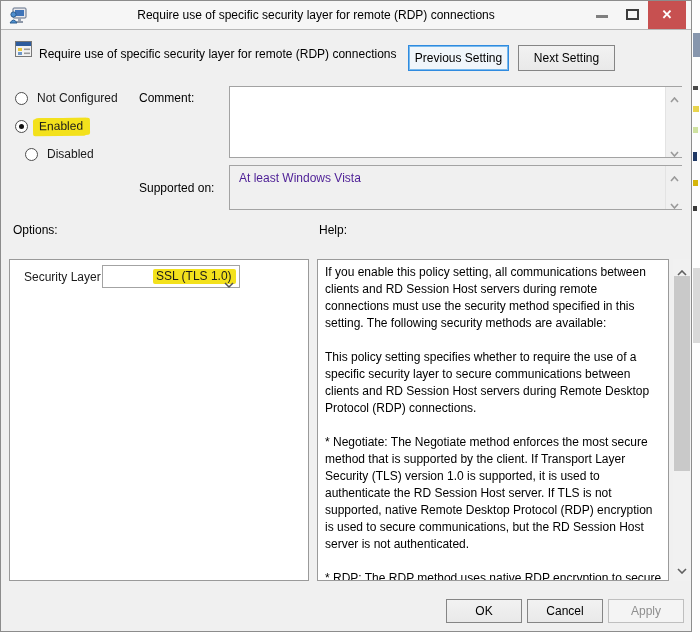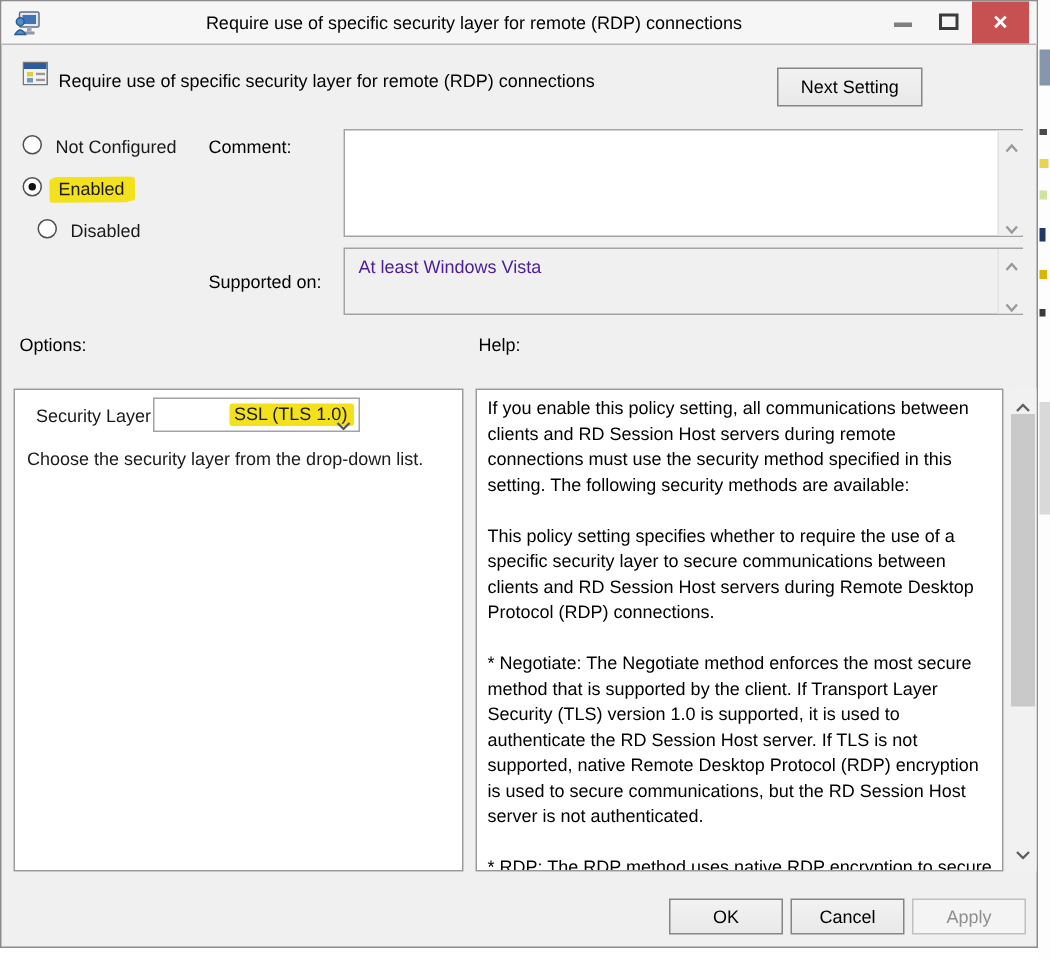--- a/index.html
+++ b/index.html
@@ -40,21 +40,21 @@
   .policytitle{position:absolute;left:38px;top:46px;font-size:12px;color:#000;}
   .btn{
     position:absolute;height:26px;font-family:"Liberation Sans",sans-serif;
     font-size:12px;color:#000;text-align:center;
     background:linear-gradient(#f2f2f2,#e9e9e9);
     border:1px solid #858585;cursor:default;
   }
   .prevbtn{left:407px;top:44px;width:101px;border:1px solid var(--focus-blue);box-shadow:inset 0 0 0 1px #79b9ec;background:#f0f6fb;}
   .nextbtn{left:517px;top:44px;width:97px;}
   
-  .radio-row{position:absolute;left:14px;height:16px;display:flex;cursor:default;}
+  .radio-row{position:absolute;left:14px;height:16px;display:flex;align-items:center;cursor:default;}
   .r0{top:89px;} .r1{top:117px;} .r2{top:145px;padding-left:10px;}
   .rcircle{width:13px;height:13px;border:1px solid #4e4e4e;border-radius:50%;background:#fff;position:relative;flex:0 0 13px;}
   .rcircle.on::after{content:"";position:absolute;left:3px;top:3px;width:5px;height:5px;border-radius:50%;background:#111;}
   .rlabel{margin-left:7px;font-size:12px;white-space:nowrap;padding:1px 2px;}
   .rlabel.hl{background:var(--hl);padding:1px 5px 2px 4px;border-radius:2px;transform:rotate(-0.5deg);box-shadow:2px 0 0 var(--hl),-2px 1px 0 var(--hl);}
   
   .fieldlabel{position:absolute;left:138px;font-size:12px;color:#000000;}
   .commentlabel{top:90px;}
   .supportedlabel{top:180px;}
   .textbox{position:absolute;left:228px;width:453px;border:1px solid #a3a3a3;background:#fff;}
@@ -131,20 +131,21 @@
 
     <svg class="policyicon" viewBox="0 0 17 16">
       <rect x="0.5" y="0.5" width="16" height="15" fill="#f2f2f2" stroke="#777"></rect>
       <rect x="1" y="1" width="15" height="4" fill="#2d5c9e"></rect>
       <rect x="3" y="7" width="4" height="3" fill="#e8c93f"></rect>
       <rect x="3" y="11" width="4" height="3" fill="#6f98c9"></rect>
       <rect x="9" y="7.5" width="6" height="1.6" fill="#9a9a9a"></rect>
       <rect x="9" y="11.5" width="6" height="1.6" fill="#9a9a9a"></rect>
     </svg>
     <div class="policytitle">Require use of specific security layer for remote (RDP) connections</div>
+    <button class="btn prevbtn">Previous Setting</button>
     <button class="btn nextbtn">Next Setting</button>
 
     <div class="radio-row r0">
       <span class="rcircle dotwrap"><span class="dot"></span></span>
       <span class="rlabel">Not Configured</span>
     </div>
     <div class="radio-row r1">
       <span class="rcircle dotwrap on"><span class="dot"></span></span>
       <span class="rlabel hl">Enabled</span>
     </div>
@@ -181,21 +182,20 @@
     <div class="sectionlabel helplabel">Help:</div>
 
     <div class="optpanel">
       <div class="seclabel">Security Layer</div>
       <div class="dropdown">
         <span class="ddvalue hl">SSL (TLS 1.0)</span>
         <span class="ddchev"><svg width="10" height="6" viewBox="0 0 10 6">
               <polyline points="1,1 5,5 9,1" fill="none" stroke="#555" stroke-width="1.5"></polyline>
             </svg></span>
       </div>
-      <div class="opthint">Choose the security layer from the drop-down list.</div>
     </div>
 
     <div class="helppanel">
       <p>If you enable this policy setting, all communications between clients and RD Session Host servers during remote connections must use the security method specified in this setting. The following security methods are available:</p>
       <p>This policy setting specifies whether to require the use of a specific security layer to secure communications between clients and RD Session Host servers during Remote Desktop Protocol (RDP) connections.</p>
       <p>* Negotiate: The Negotiate method enforces the most secure method that is supported by the client. If Transport Layer Security (TLS) version 1.0 is supported, it is used to authenticate the RD Session Host server. If TLS is not supported, native Remote Desktop Protocol (RDP) encryption is used to secure communications, but the RD Session Host server is not authenticated.</p>
       <p>* RDP: The RDP method uses native RDP encryption to secure communications between the client and RD Session Host server. If you select this setting, the RD Session Host server is not</p>
     </div>
     <div class="helpscroll">
       <span class="up"><svg width="10" height="6" viewBox="0 0 10 6">

